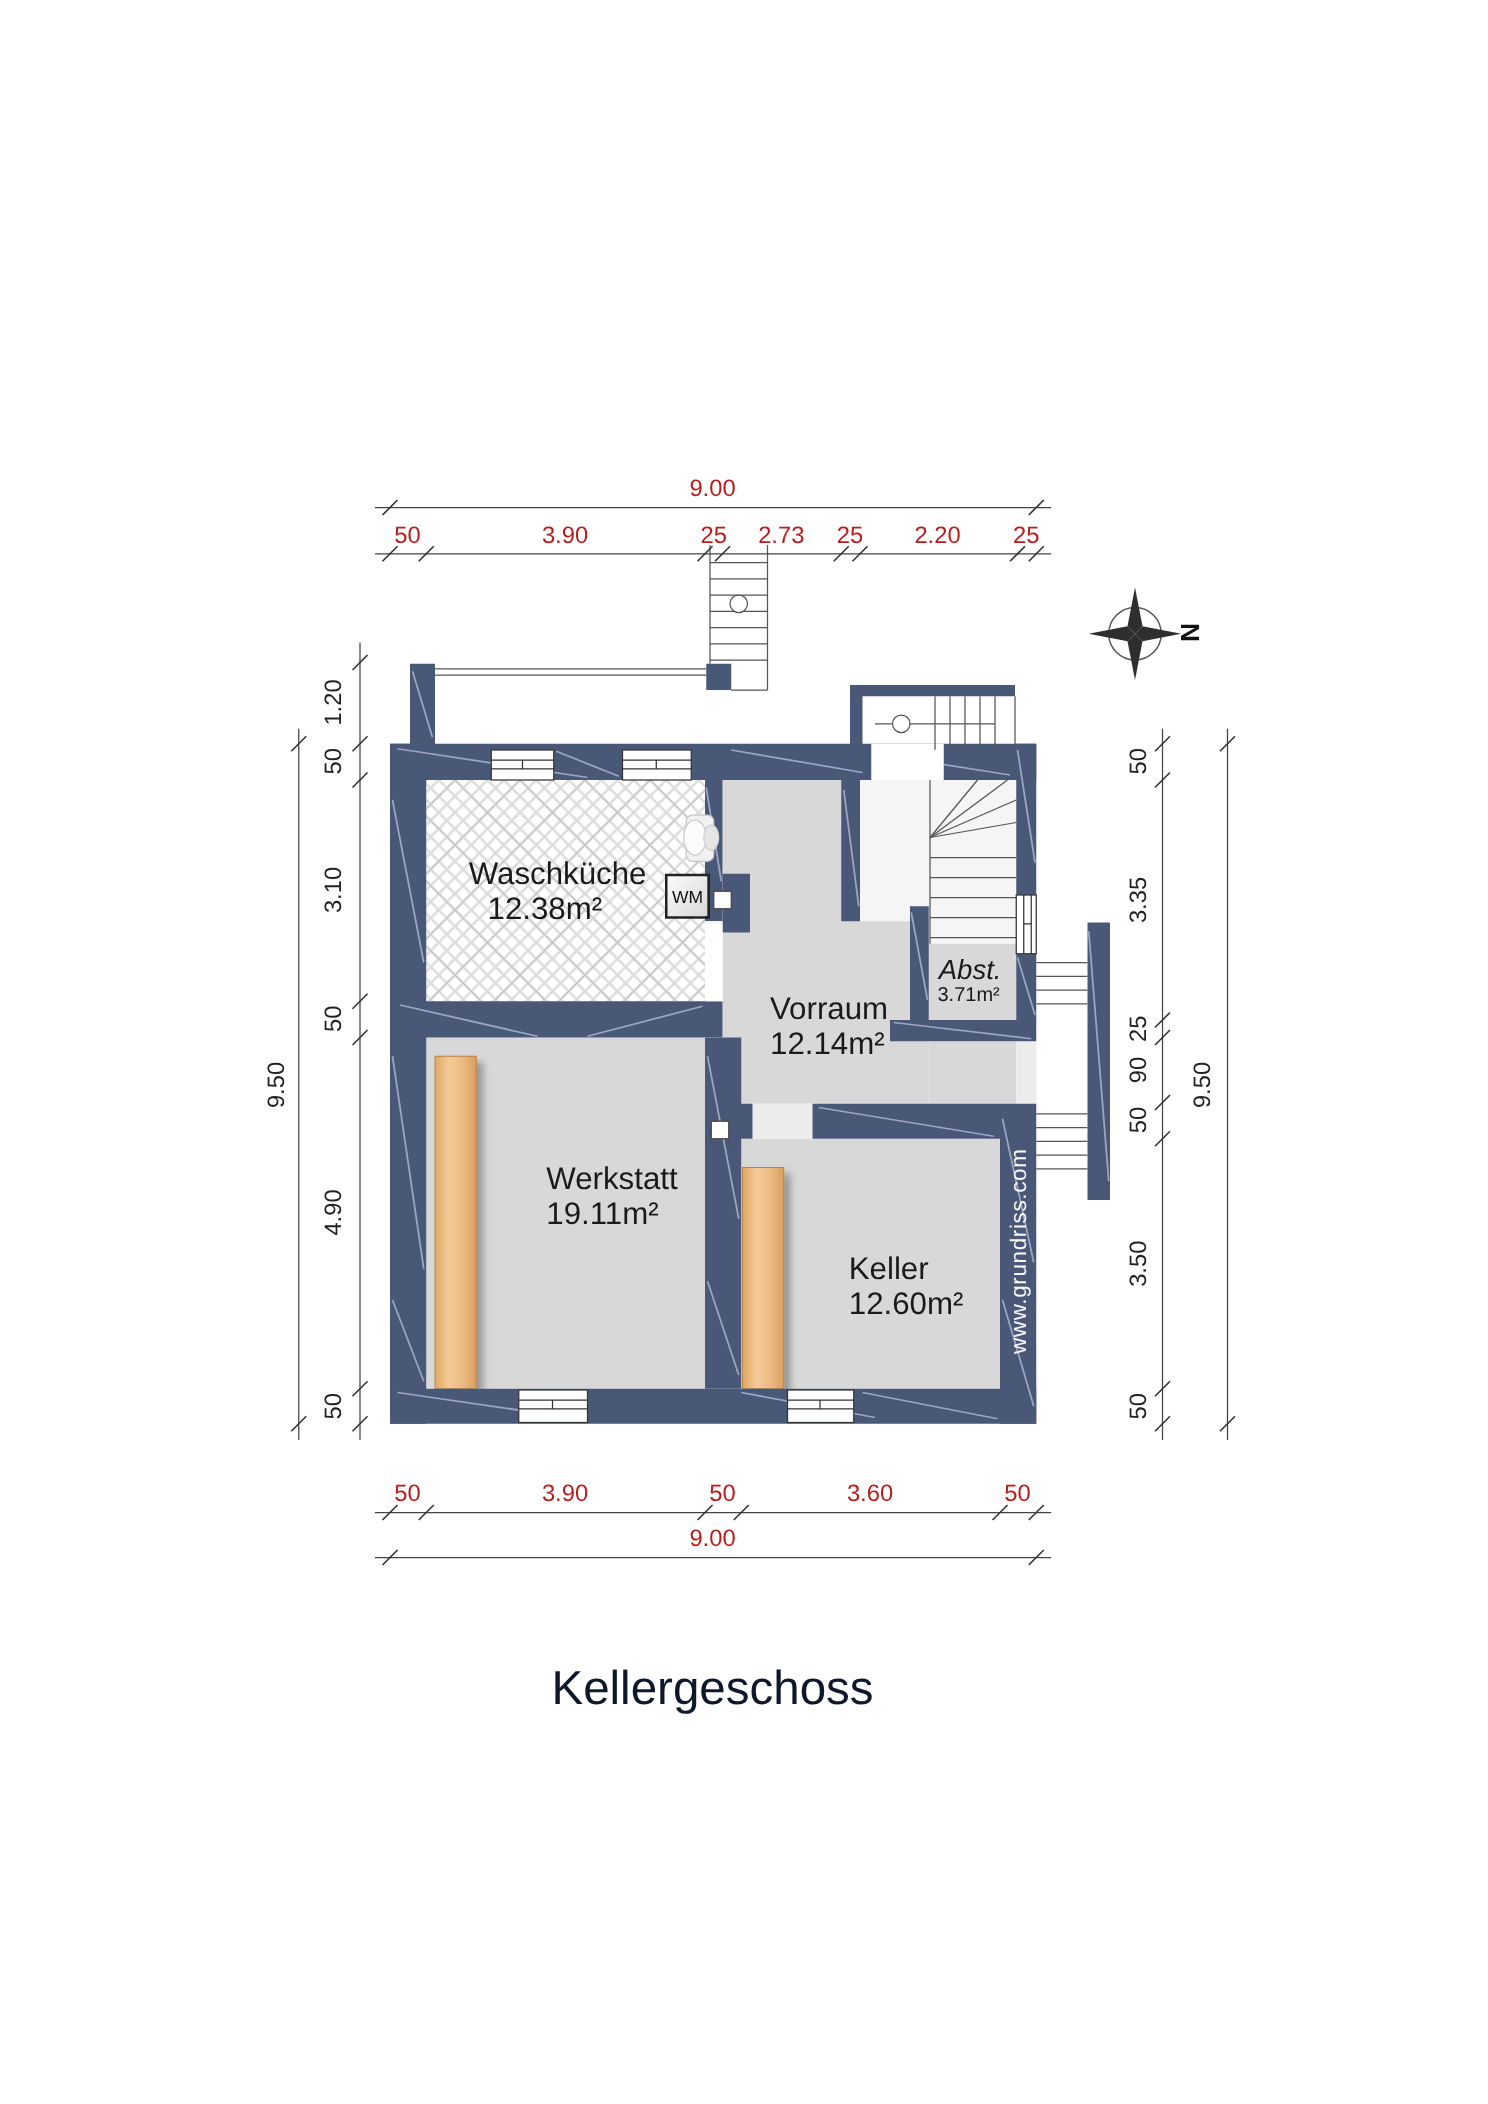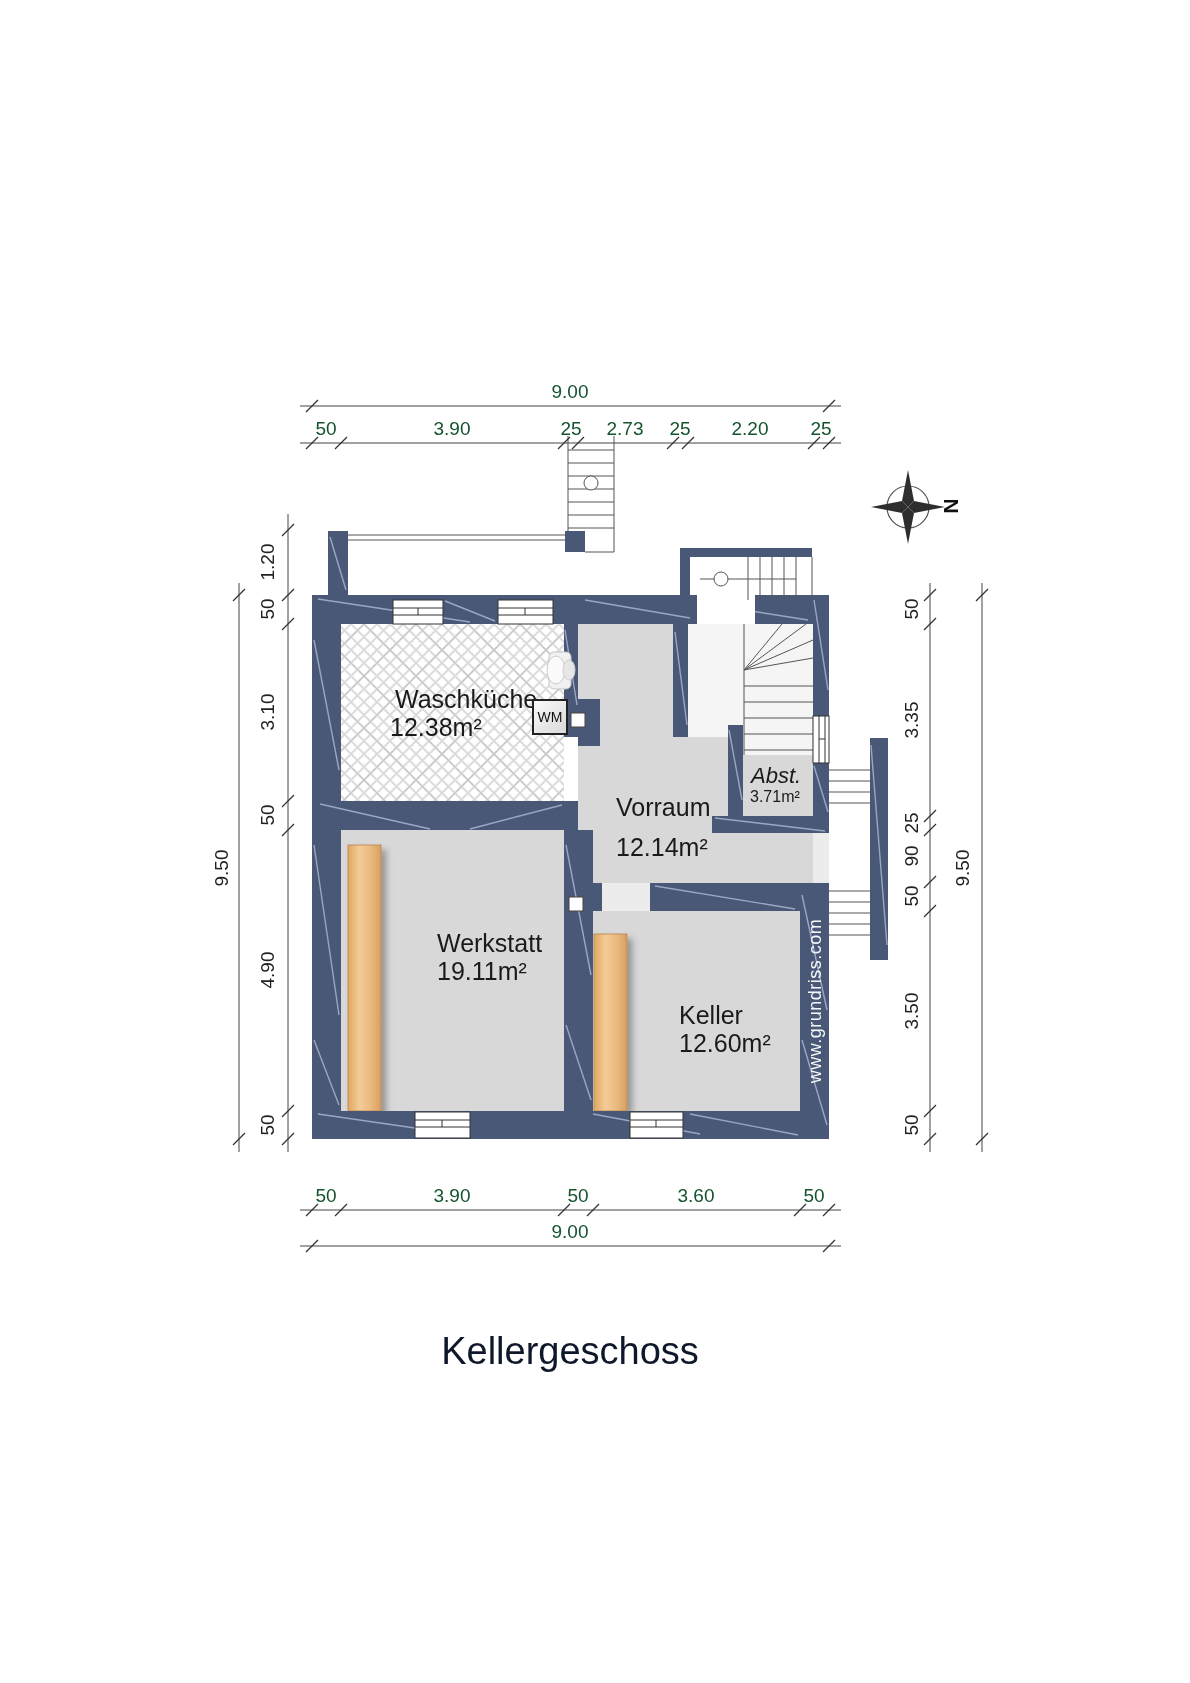--- a/index.html
+++ b/index.html
@@ -9,21 +9,21 @@
   .wall{fill:var(--wall,#4a5878);}
   .acc{stroke:var(--wall_accent,#a9b4cf);stroke-width:1.4;fill:none;opacity:.85;}
   .floor{fill:var(--floor,#d8d8d8);}
   .hallfloor{fill:#f5f5f5;}
   .doorfloor{fill:#ececec;}
   .ln{stroke:#555;stroke-width:1;fill:none;}
   .dln{stroke:#444;stroke-width:1;fill:none;}
   .wfr{stroke:#333;stroke-width:1;fill:#fff;}
   .wln{stroke:#333;stroke-width:1;fill:none;}
   .lbl{position:absolute;color:#1a1a1a;white-space:nowrap;}
-  .dim{position:absolute;font-size:19px;color:#14532d;white-space:nowrap;
+  .dim{position:absolute;font-size:19px;color:#b91c1c;white-space:nowrap;
        transform:translate(-50%,-100%);}
   .dimv{position:absolute;font-size:19px;color:#222;white-space:nowrap;
         transform:translate(-50%,-50%) rotate(-90deg);}
   .rname{font-size:25px;}
   .rarea{font-size:25px;}
   .rname-sm{font-size:22px;font-style:italic;}
   .rarea-sm{font-size:16px;}
   .wmbox{position:absolute;left:532px;top:699px;width:32px;height:32px;
          border:2px solid #222;background:linear-gradient(135deg,#fafafa,#d9d9d9);
          display:flex;align-items:center;justify-content:center;
@@ -226,25 +226,25 @@
 
   <g>
     <circle cx="908" cy="507" r="21" fill="none" stroke="#555" stroke-width="1.2"></circle>
     <polygon points="908,470 914,501 908,507 902,501" fill="#2e2e2e"></polygon>
     <polygon points="908,544 914,513 908,507 902,513" fill="#2e2e2e"></polygon>
     <polygon points="945,507 914,513 908,507 914,501" fill="#2e2e2e"></polygon>
     <polygon points="871,507 902,501 908,507 902,513" fill="#2e2e2e"></polygon>
   </g>
 </svg>
 
-<div class="lbl rname" style="left:375px;top:685px;margin-left:20px;">Waschküche</div>
+<div class="lbl rname" style="left:375px;top:685px;">Waschküche</div>
 <div class="lbl rarea" style="left:390px;top:713px;">12.38m²</div>
 
 <div class="lbl rname" style="left:616px;top:793px;">Vorraum</div>
-<div class="lbl rarea" style="left:616px;top:821px;margin-top:12px;">12.14m²</div>
+<div class="lbl rarea" style="left:616px;top:821px;">12.14m²</div>
 
 <div class="lbl rname-sm" style="left:751px;top:763px;">Abst.</div>
 <div class="lbl rarea-sm" style="left:750px;top:788px;">3.71m²</div>
 
 <div class="lbl rname" style="left:437px;top:929px;">Werkstatt</div>
 <div class="lbl rarea" style="left:437px;top:957px;">19.11m²</div>
 
 <div class="lbl rname" style="left:679px;top:1001px;">Keller</div>
 <div class="lbl rarea" style="left:679px;top:1029px;">12.60m²</div>
 

